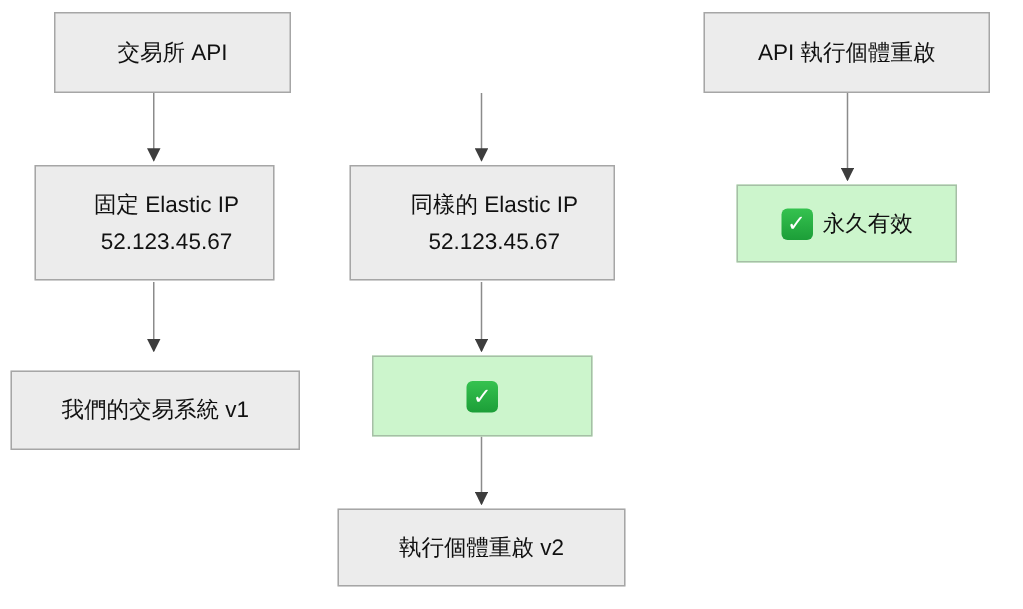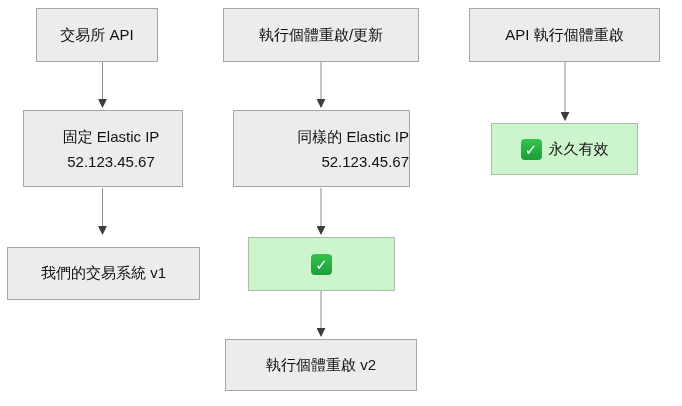--- a/index.html
+++ b/index.html
@@ -81,38 +81,35 @@
       </marker>
     </defs>
     <line x1="102.5" y1="62" x2="102.5" y2="107" marker-end="url(#arrowhead)"></line>
     <line x1="102.5" y1="188" x2="102.5" y2="234" marker-end="url(#arrowhead)"></line>
     <line x1="321" y1="62" x2="321" y2="107" marker-end="url(#arrowhead)"></line>
     <line x1="321" y1="188" x2="321" y2="234" marker-end="url(#arrowhead)"></line>
     <line x1="321" y1="291" x2="321" y2="336" marker-end="url(#arrowhead)"></line>
     <line x1="565" y1="62" x2="565" y2="120" marker-end="url(#arrowhead)"></line>
   </svg>
 
-  <div class="node" style="left:36px; top:8px; width:122px; height:54px;">
+  <div class="node" style="left:36px; top:8px; width:158px; height:54px;">
     <span class="lbl">交易所 API</span>
   </div>
 
   <div class="node two-line" style="left:23px; top:110px; width:160px; height:77px;">
     <div class="line">固定 Elastic IP</div>
     <div class="line">52.123.45.67</div>
   </div>
 
   <div class="node" style="left:7px; top:237px; width:193px; height:53px;margin-top:10px;">
     <span class="lbl">我們的交易系統 v1</span>
   </div>
 
-  <div class="node" style="left:223px; top:8px; width:196px; height:54px;">
-    <span class="lbl">執行個體重啟/更新</span>
-  </div>
 
-  <div class="node two-line" style="left:233px; top:110px; width:177px; height:77px;align-items:flex-end;">
+  <div class="node two-line" style="left:233px; top:110px; width:177px; height:77px;">
     <div class="line">同樣的 Elastic IP</div>
     <div class="line">52.123.45.67</div>
   </div>
 
   <div class="node green" style="left:248px; top:237px; width:147px; height:54px;">
     <span class="check-icon">✓</span>
   </div>
 
   <div class="node" style="left:225px; top:339px; width:192px; height:52px;">
     <span class="lbl">執行個體重啟 v2</span>

